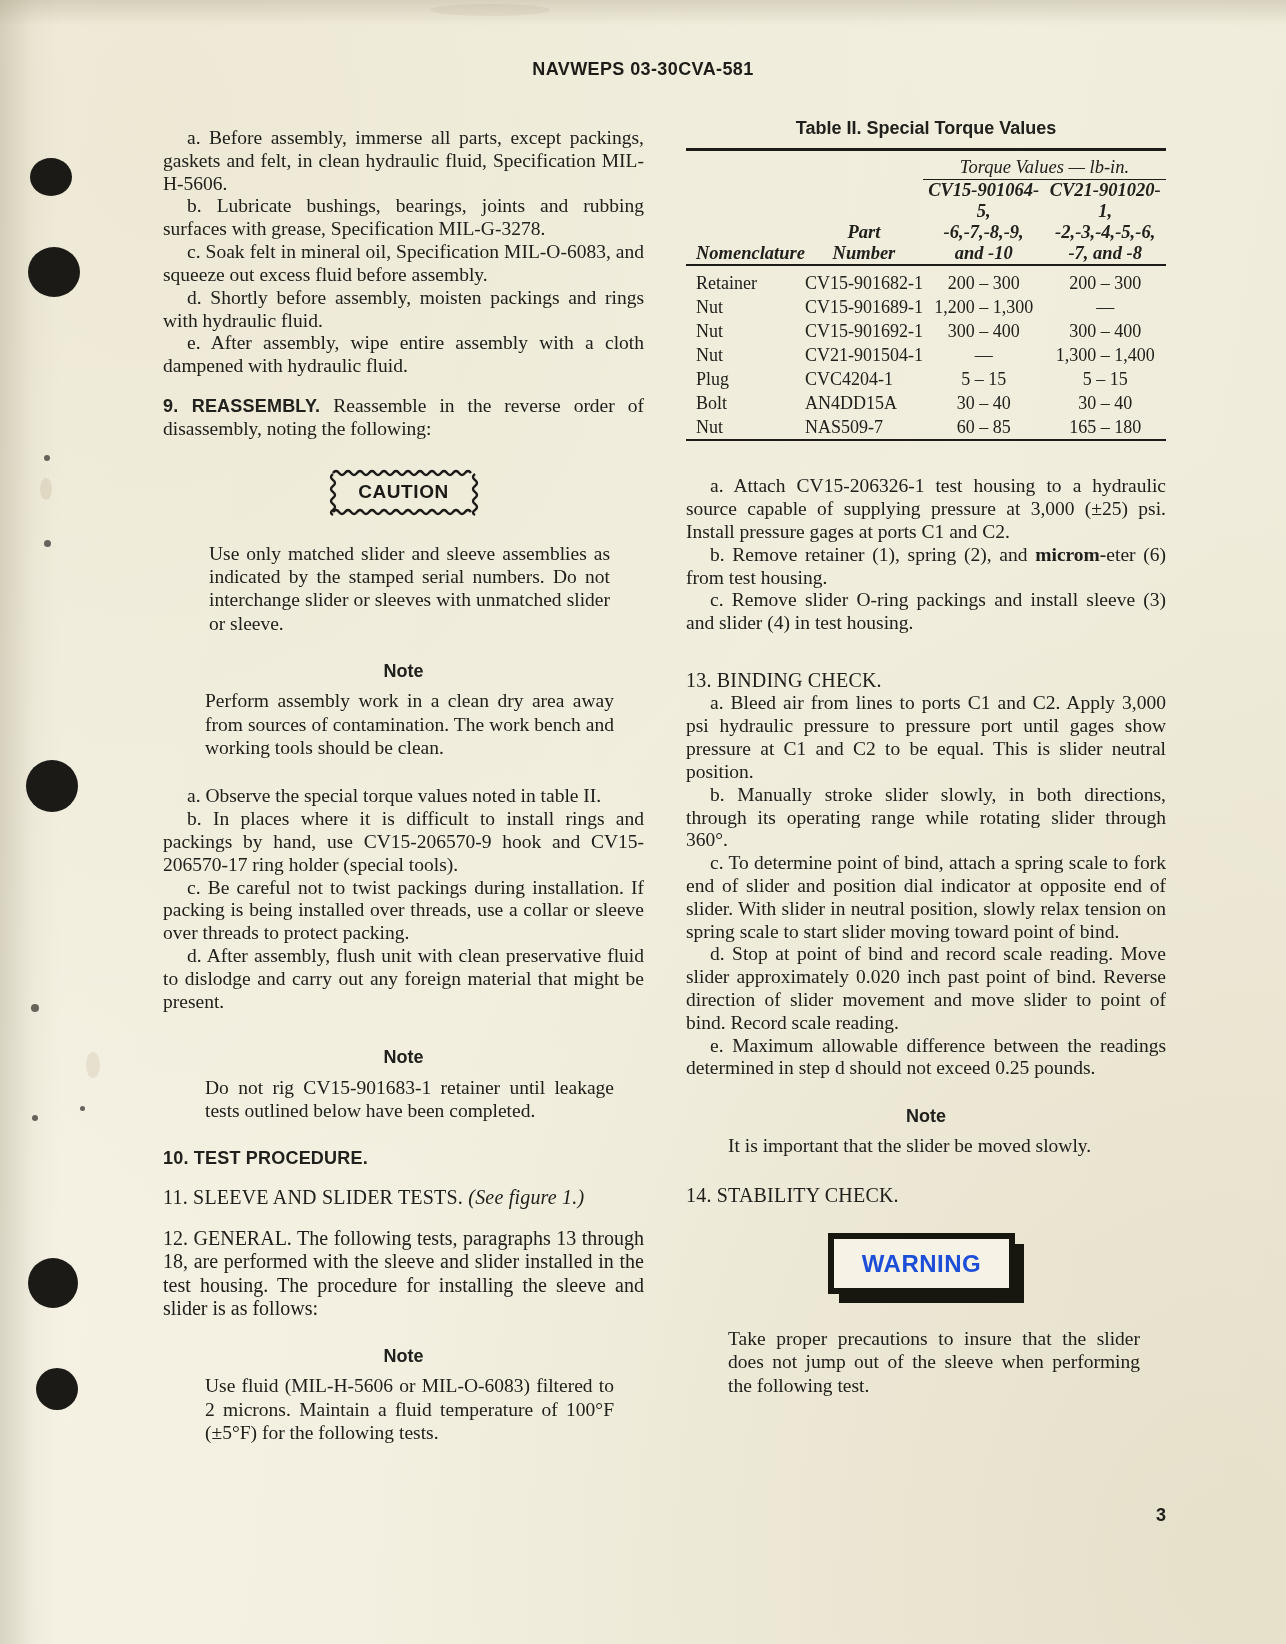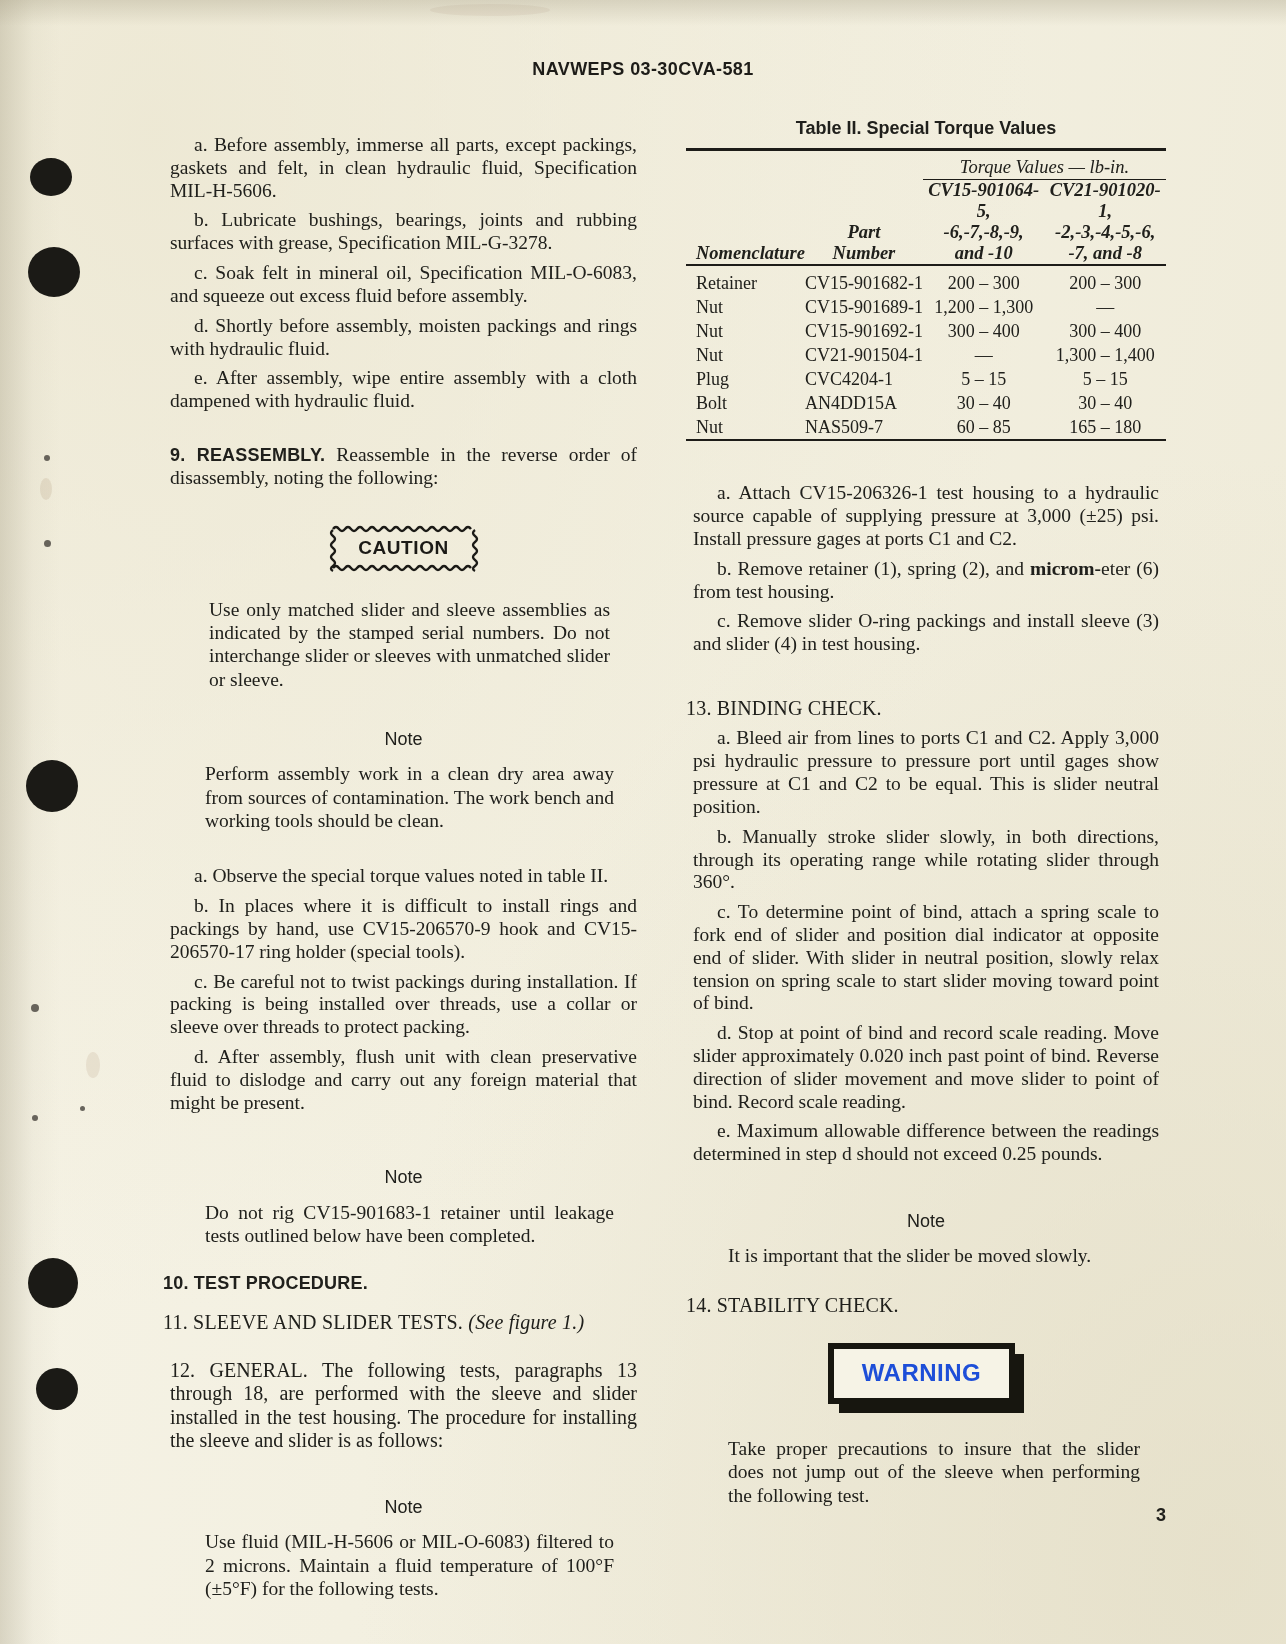--- a/index.html
+++ b/index.html
@@ -38,41 +38,41 @@
     font-family:"Liberation Sans", sans-serif;
     font-weight:bold;font-size:18px;letter-spacing:.4px;
     color:#1d1c18;
   }
 
   
   .col{position:absolute;top:118px;}
   .col-left{left:163px;width:481px;}
   .col-right{left:686px;width:480px;}
 
-  p{margin:7px;text-align:justify;font-size:19.5px;line-height:1.17;}
+  p{margin:0;text-align:justify;font-size:19.5px;line-height:1.17;}
   p.indent{text-indent:24px;}
   .sec-sans{
     font-family:"Liberation Sans", sans-serif;
     font-weight:bold;font-size:18px;letter-spacing:.2px;
     margin:0;
   }
   .sec-serif{font-size:20px;margin:0;letter-spacing:.2px;}
   .gap-s{height:9px;}
   .gap-m{height:17px;}
   .gap-l{height:26px;}
   .gap-xl{height:34px;}
   .ital{font-style:italic;}
   .heavier{font-weight:bold;}
 
   
   .note-head{
     text-align:center;
     font-family:"Liberation Sans", sans-serif;
-    font-weight:normal;font-size:18px;
-    margin:12px;
+    font-weight:bold;font-size:18px;
+    margin:0;
   }
   .note-body{
     margin:7px 0 0 0;
     padding:0 30px 0 42px;
     text-align:justify;font-size:19.5px;line-height:1.2;
   }
 
   
   .caution-wrap{display:flex;justify-content:center;}
   .caution-box{

